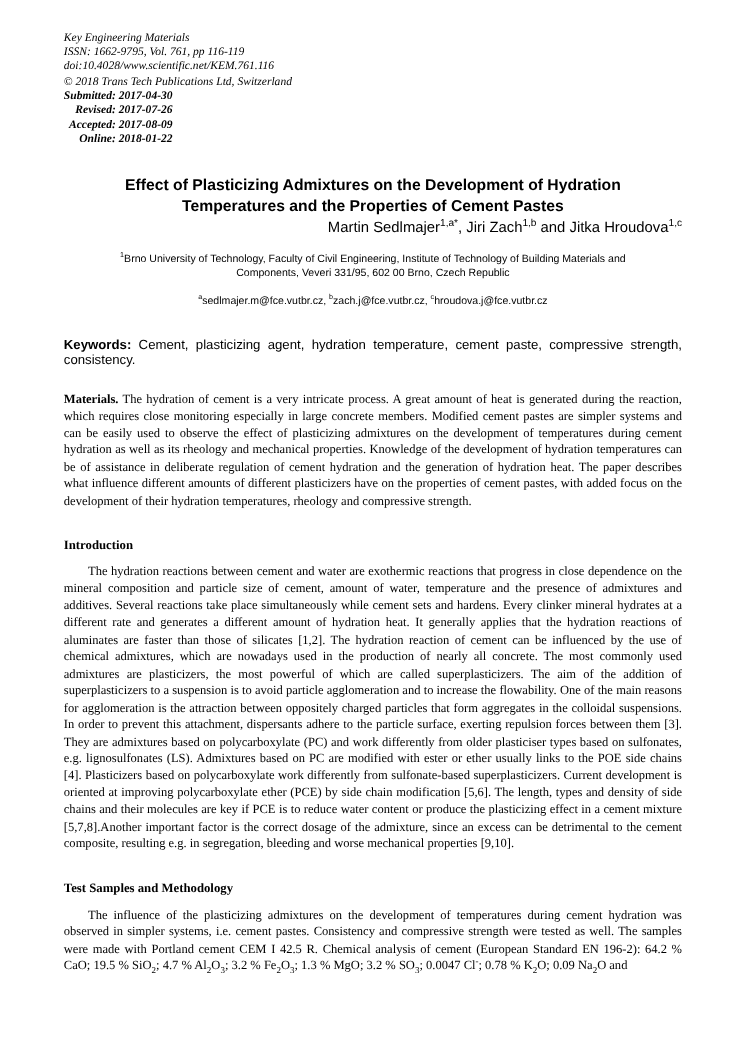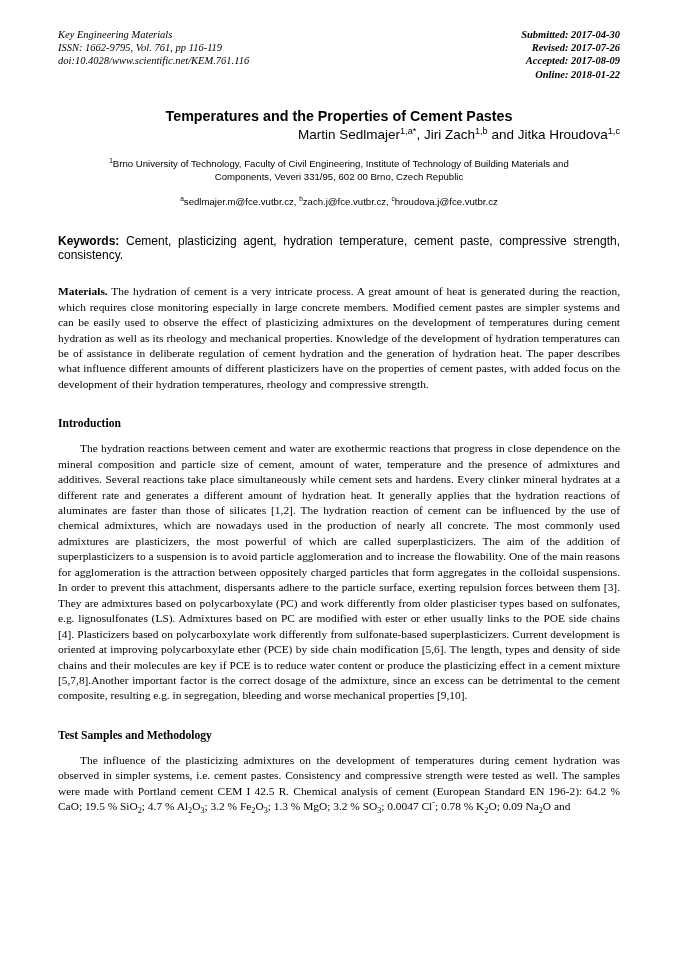--- a/index.html
+++ b/index.html
@@ -23,20 +23,21 @@
   }
 
   
   .header {
     display: flex;
     justify-content: space-between;
     align-items: flex-start;
     font-style: italic;
     font-size: 10.5px;
     line-height: 13.2px;
+    flex-direction: column;
   }
   .header-left { text-align: left; }
   .header-right { text-align: right; font-weight: bold; }
   .header div { white-space: nowrap; }
 
   
   .title {
     text-align: center;
     font-family: "Liberation Sans", sans-serif;
     font-weight: bold;
@@ -107,30 +108,32 @@
 </head>
 <body>
 
 <div class="page">
 
   <div class="header">
     <div class="header-left">
       <div>Key Engineering Materials</div>
       <div>ISSN: 1662-9795, Vol. 761, pp 116-119</div>
       <div>doi:10.4028/www.scientific.net/KEM.761.116</div>
+      <div>© 2018 Trans Tech Publications Ltd, Switzerland</div>
     </div>
     <div class="header-right">
       <div>Submitted: 2017-04-30</div>
       <div>Revised: 2017-07-26</div>
       <div>Accepted: 2017-08-09</div>
       <div>Online: 2018-01-22</div>
     </div>
   </div>
 
   <div class="title">
+    <div>Effect of Plasticizing Admixtures on the Development of Hydration</div>
     <div>Temperatures and the Properties of Cement Pastes</div>
   </div>
 
   <div class="authors">
     Martin Sedlmajer<sup>1,a*</sup>, Jiri Zach<sup>1,b</sup> and Jitka Hroudova<sup>1,c</sup>
   </div>
 
   <div class="affil">
     <sup>1</sup>Brno University of Technology, Faculty of Civil Engineering, Institute of Technology of Building Materials and Components, Veveri 331/95, 602 00 Brno, Czech Republic
   </div>

